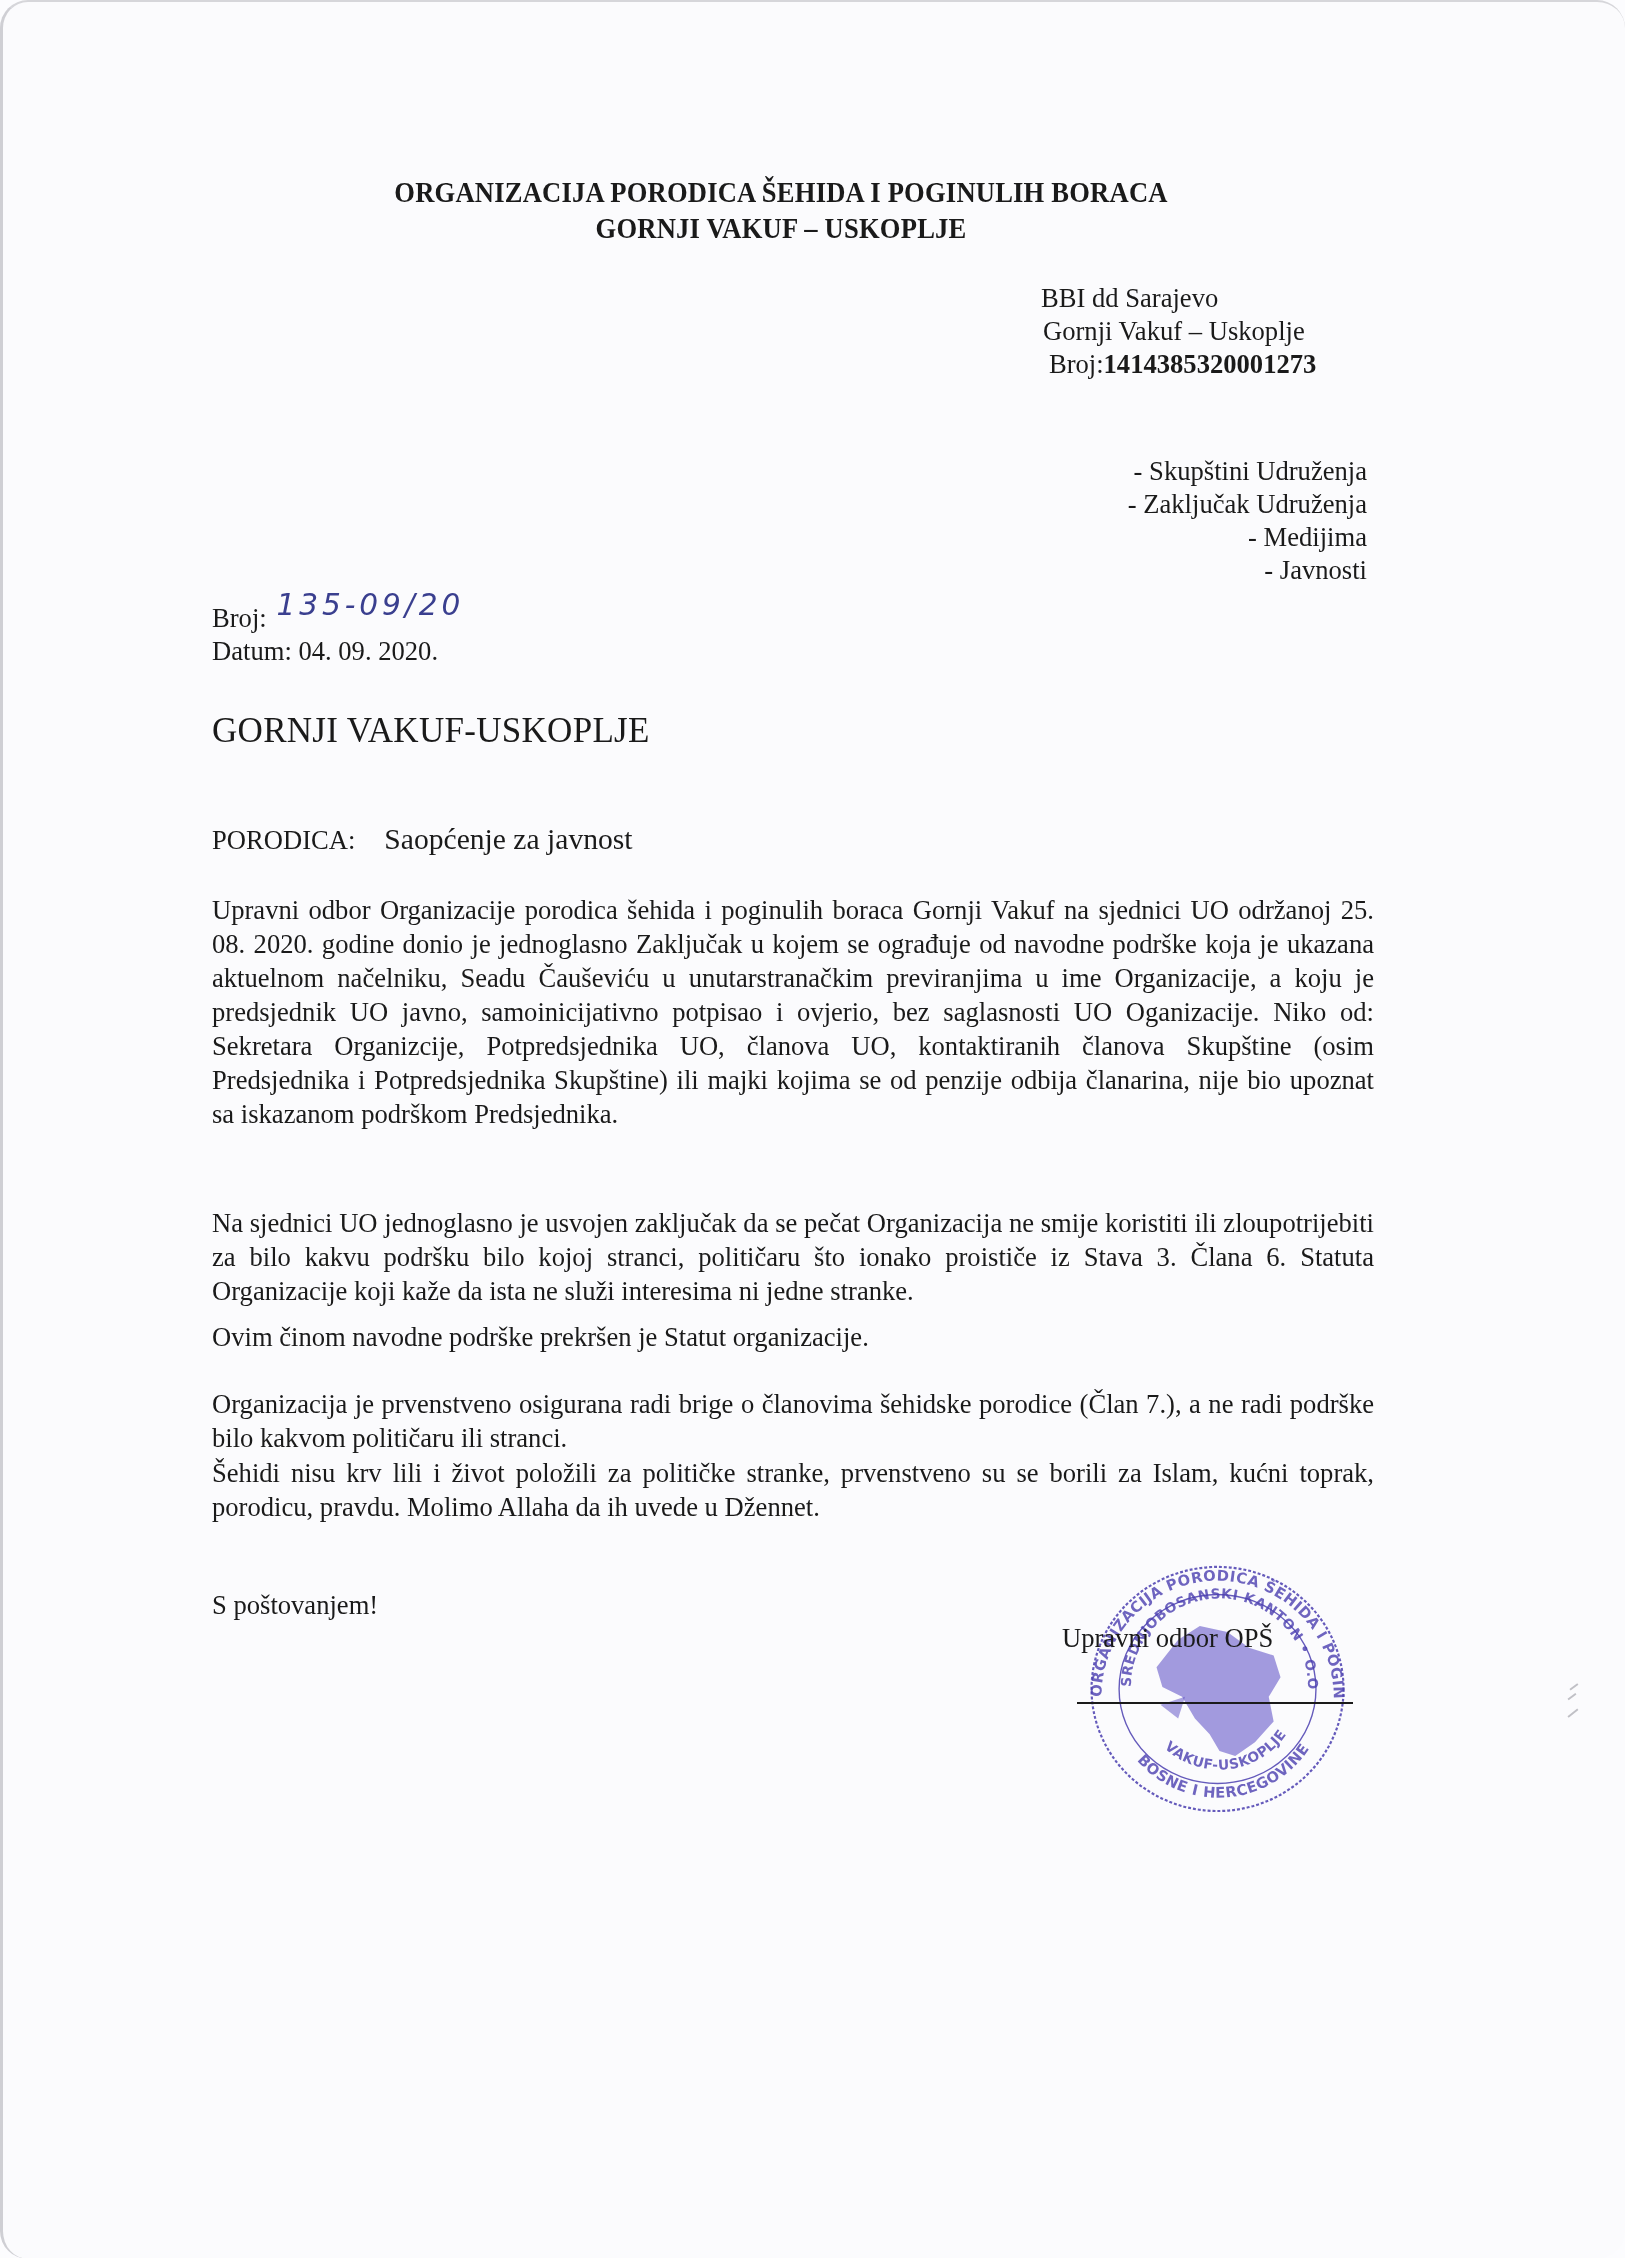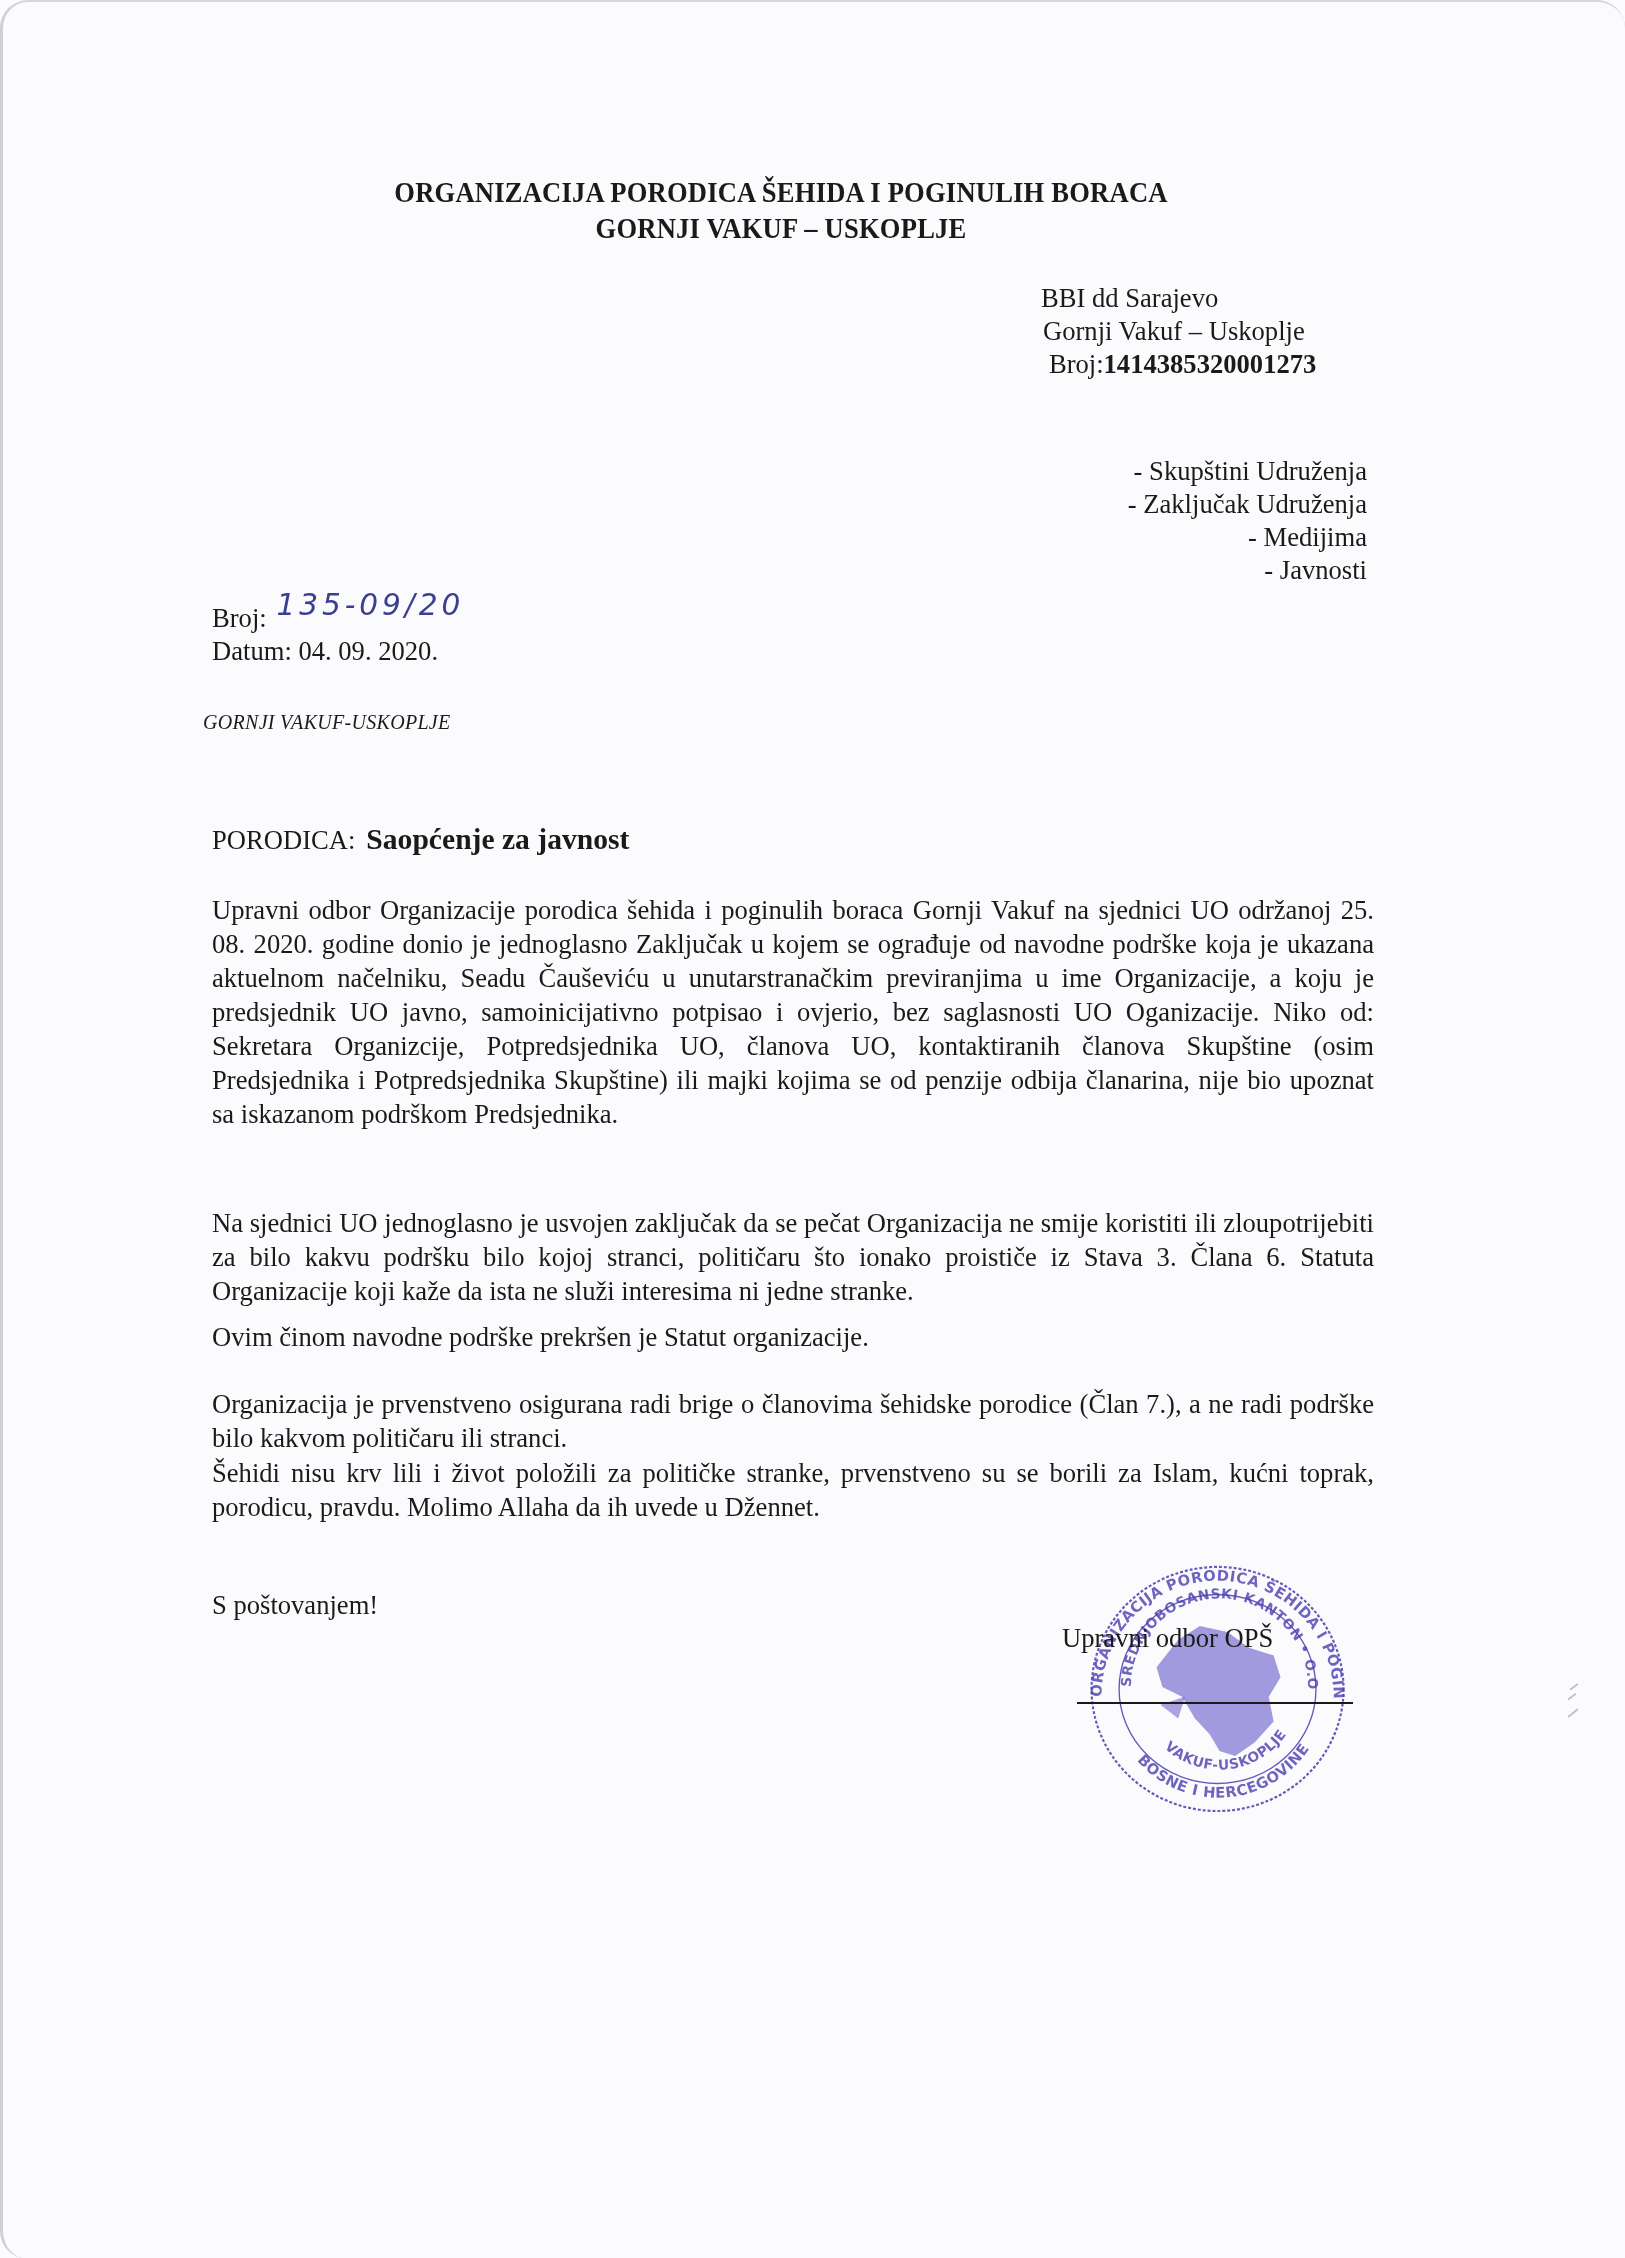--- a/index.html
+++ b/index.html
@@ -78,34 +78,33 @@
       font-weight: 400;
       color: #3a3f8f;
       font-size: 29.6px;
       letter-spacing: 3.9px;
       position: relative;
       top: -11.8px;
       margin-left: 9.9px;
     }
 
     .city {
-      left: 200px; top: 709px;
-      font-size: 20px;
-      font-style: italic;
+      left: 209px; top: 709px;
+      font-size: 35px;
       letter-spacing: 0.3px;
     }
 
     .subject {
       left: 209px; top: 821px;
       font-size: 26.6px;
     }
     .subject .subj-text {
-      font-weight: bold;
+      font-weight: normal;
       font-size: 29.6px;
-      margin-left: 11px;
+      margin-left: 29px;
     }
 
     .body-text {
       left: 209px; width: 1162px;
       font-size: 26.6px;
       line-height: 34px;
       text-align: justify;
     }
     .p1 { top: 891px; }
     .p2 { top: 1204px; }

